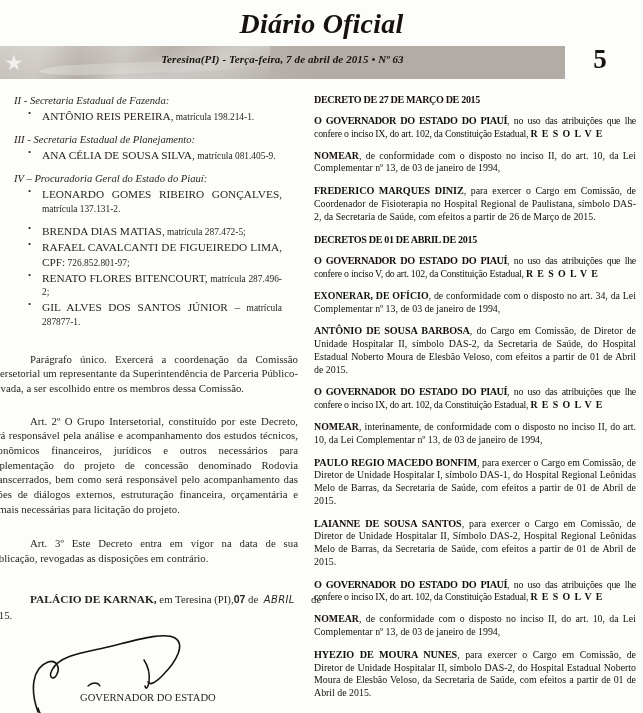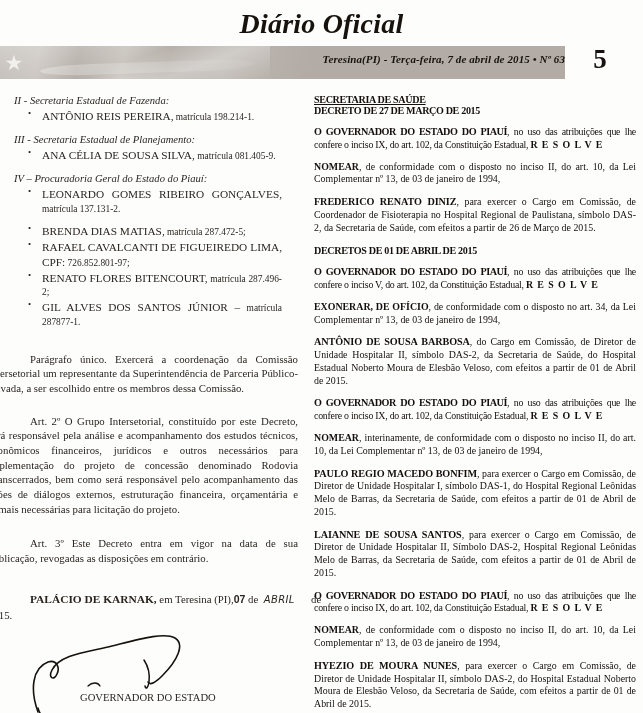--- a/index.html
+++ b/index.html
@@ -73,21 +73,21 @@
     width: 20px; height: 20px;
     color: #f2f0ec;
     font-size: 21px;
     line-height: 20px;
     text-align: center;
   }
   .banner-text {
     position: absolute;
     left: 0; top: 7px;
     width: 565px;
-    text-align: right;
+    text-align: center;
     font-size: 11px;
     font-weight: bold;
     font-style: italic;
     color: #16120e;
     letter-spacing: 0.1px;
   }
   .page-number {
     position: absolute;
     left: 575px; top: 44px;
     width: 50px;
@@ -292,29 +292,28 @@
     <path d="M8 88 C0 66, 2 44, 18 38 C27 35, 30 44, 27 50 C24 57, 18 54, 22 46
              C30 30, 58 28, 82 22 C110 15, 134 8, 145 14 C155 20, 148 36, 132 52
              C126 58, 120 62, 118 58" stroke="#17120d" stroke-width="1.6" stroke-linecap="round" fill="none"></path>
     <path d="M114 36 C118 42, 120 50, 119 58 C118 64, 116 66, 115 62" stroke="#17120d" stroke-width="1.5" stroke-linecap="round" fill="none"></path>
     <path d="M8 84 C10 92, 16 96, 22 94" stroke="#17120d" stroke-width="1.5" stroke-linecap="round" fill="none"></path>
     <path d="M58 62 C62 58, 68 58, 70 62" stroke="#17120d" stroke-width="1.3" stroke-linecap="round" fill="none"></path>
   </svg>
   <div class="gov-label">GOVERNADOR DO ESTADO</div>
 
   <div class="col col-right">
-    <div class="rc-title">SECRETARIA DE SAÚDE</div>
     <div class="rc-sub">DECRETO DE 27 DE MARÇO DE 2015</div>
     <div id="right-blocks">
         <div class="rc-gap"></div>
         <p class="rc"><span class="gov-head">O GOVERNADOR DO ESTADO DO PIAUÍ</span><span class="gov-rest">, no uso das atribuições que lhe confere o inciso IX, do art. 102, da Constituição Estadual, </span><span class="resolve">R E S O L V E</span></p>
         <div class="rc-gap"></div>
         <p class="rc"><span class="rc-b">NOMEAR</span><span>, de conformidade com o disposto no inciso II, do art. 10, da Lei Complementar nº 13, de 03 de janeiro de 1994,</span></p>
         <div class="rc-gap"></div>
-        <p class="rc"><span class="person">FREDERICO RENATO DINIZ</span><span>, para exercer o Cargo em Comissão, de Coordenador de Fisioterapia no Hospital Regional de Paulistana, símbolo DAS-2, da Secretaria de Saúde, com efeitos a partir de 26 de Março de 2015.</span></p>
+        <p class="rc"><span class="person">FREDERICO MARQUES DINIZ</span><span>, para exercer o Cargo em Comissão, de Coordenador de Fisioterapia no Hospital Regional de Paulistana, símbolo DAS-2, da Secretaria de Saúde, com efeitos a partir de 26 de Março de 2015.</span></p>
         <div class="rc-gap-lg"></div>
         <div class="rc-dec">DECRETOS DE 01 DE ABRIL DE 2015</div>
         <div class="rc-gap"></div>
         <p class="rc"><span class="gov-head">O GOVERNADOR DO ESTADO DO PIAUÍ</span><span class="gov-rest">, no uso das atribuições que lhe confere o inciso V, do art. 102, da Constituição Estadual, </span><span class="resolve">R E S O L V E</span></p>
         <div class="rc-gap"></div>
         <p class="rc"><span class="rc-b">EXONERAR, DE OFÍCIO</span><span>, de conformidade com o disposto no art. 34, da Lei Complementar nº 13, de 03 de janeiro de 1994,</span></p>
         <div class="rc-gap"></div>
         <p class="rc"><span class="person">ANTÔNIO DE SOUSA BARBOSA</span><span>, do Cargo em Comissão, de Diretor de Unidade Hospitalar II, símbolo DAS-2, da Secretaria de Saúde, do Hospital Estadual Noberto Moura de Elesbão Veloso, com efeitos a partir de 01 de Abril de 2015.</span></p>
         <div class="rc-gap"></div>
         <p class="rc"><span class="gov-head">O GOVERNADOR DO ESTADO DO PIAUÍ</span><span class="gov-rest">, no uso das atribuições que lhe confere o inciso IX, do art. 102, da Constituição Estadual, </span><span class="resolve">R E S O L V E</span></p>

